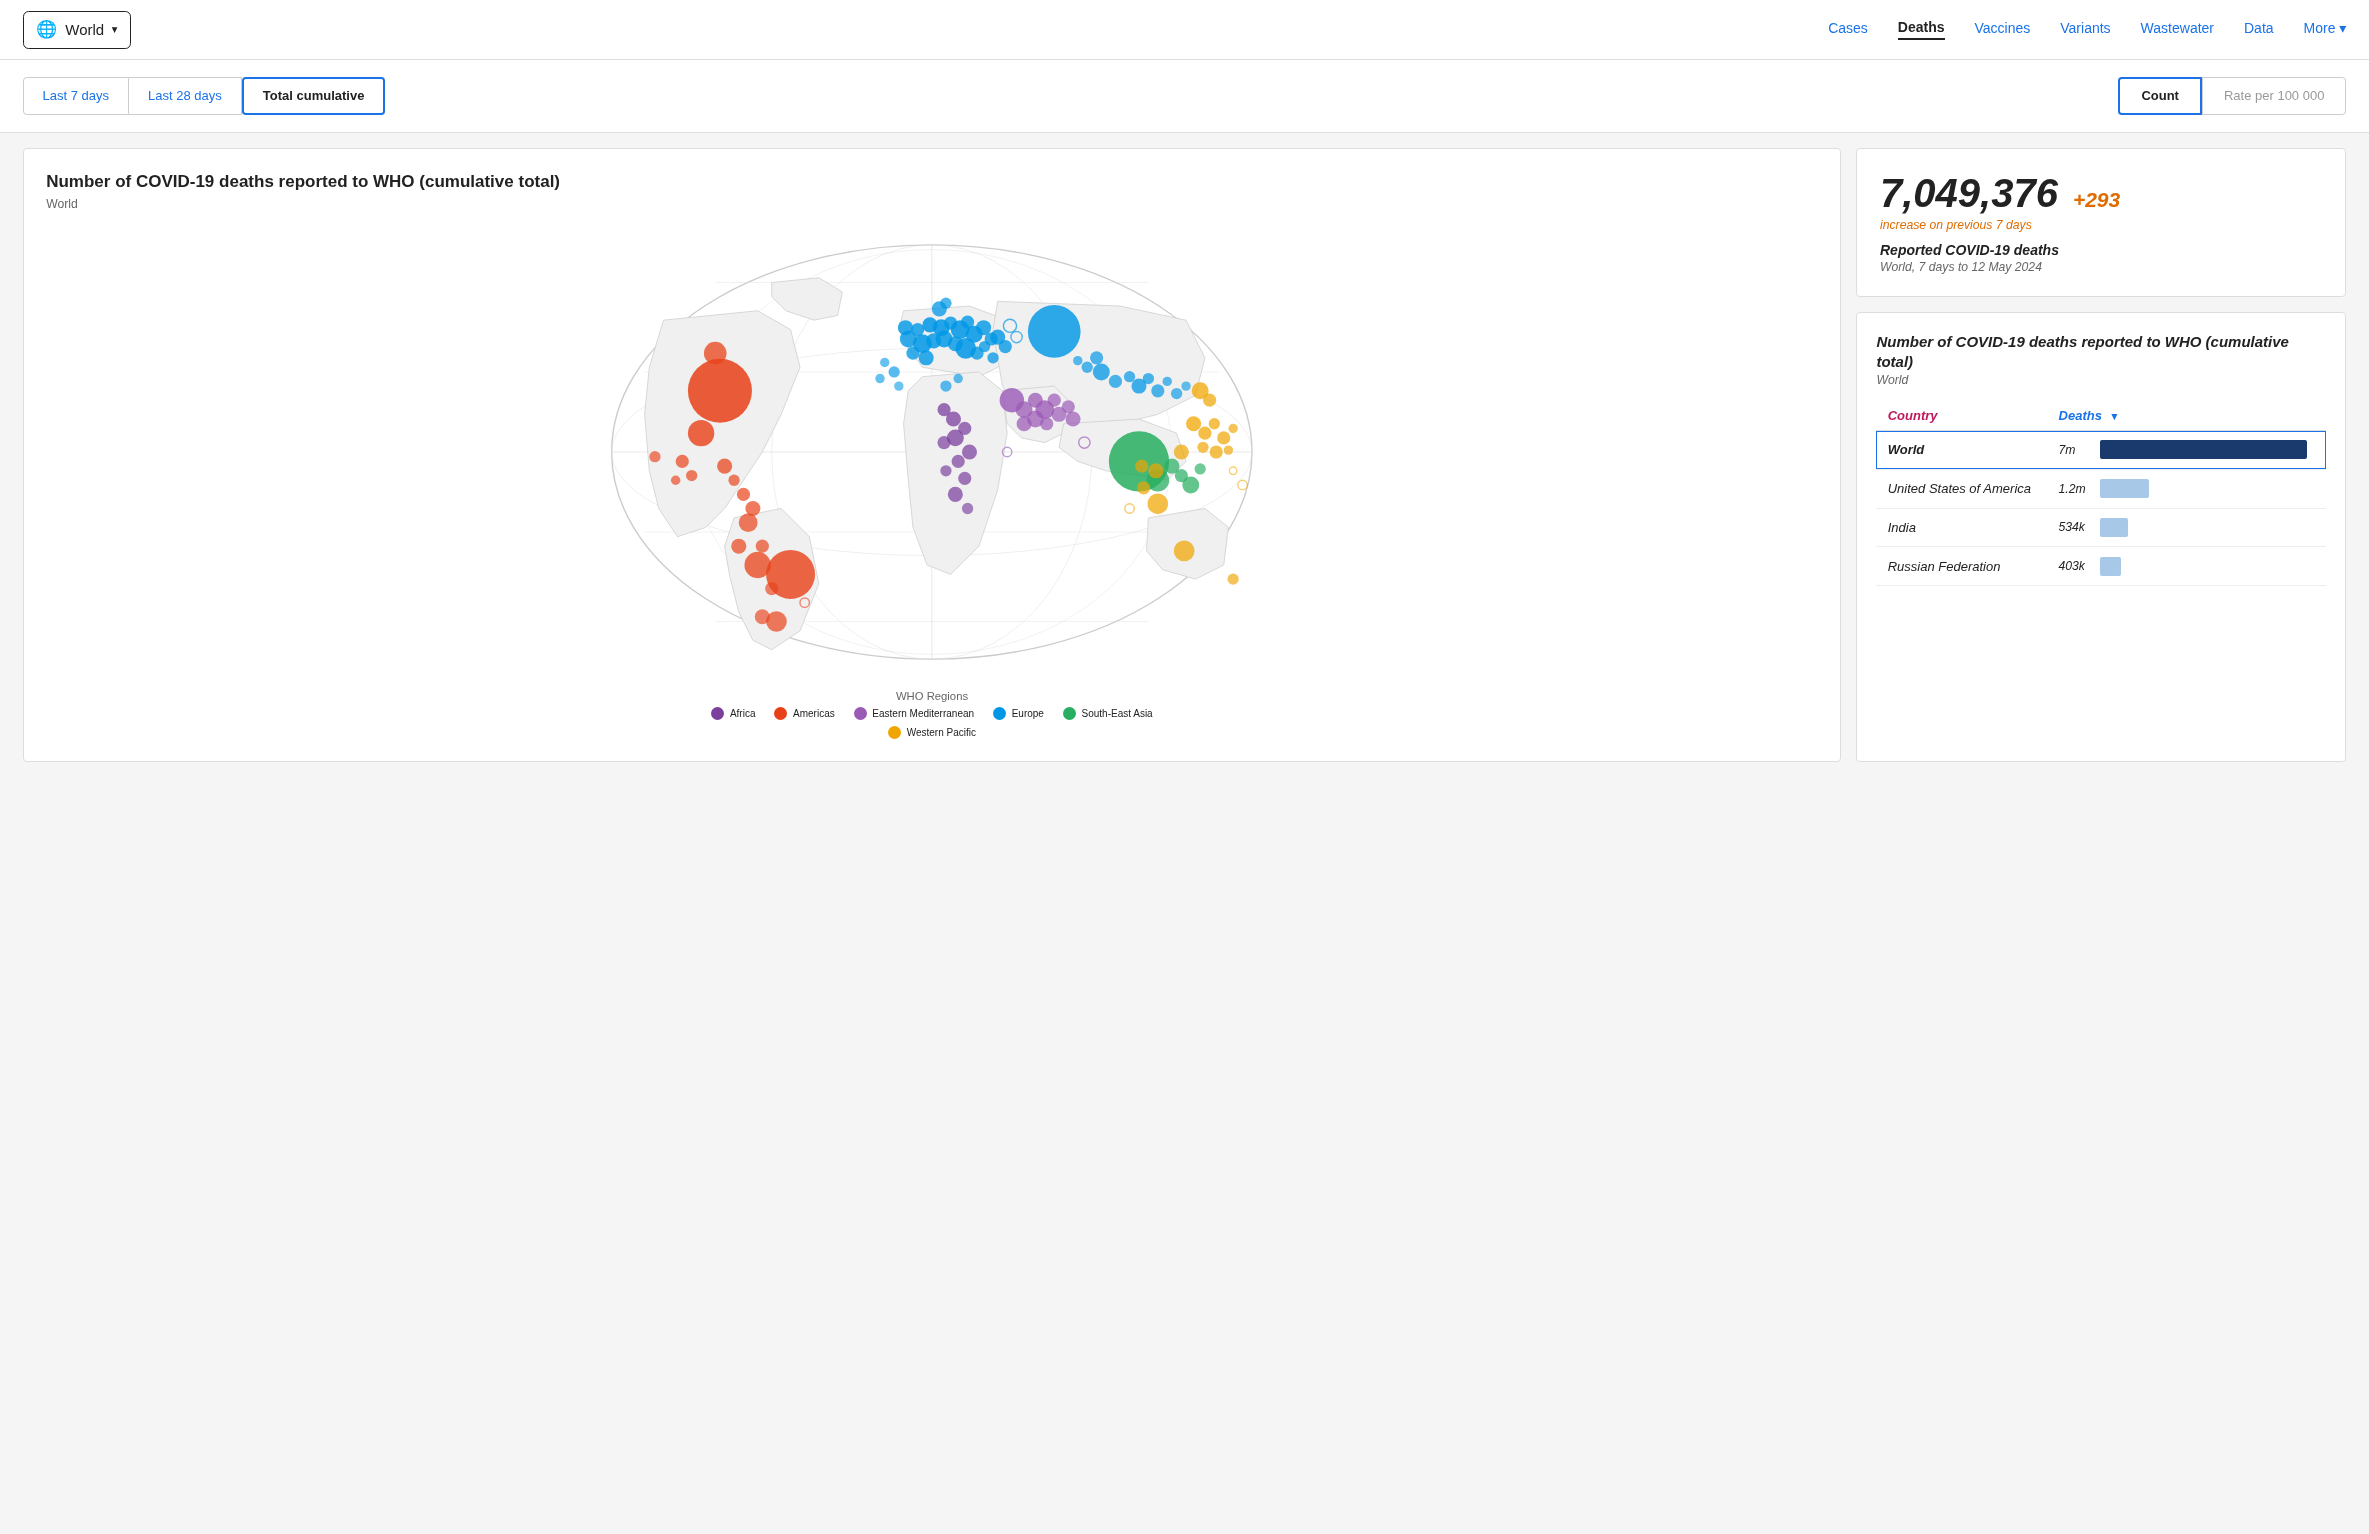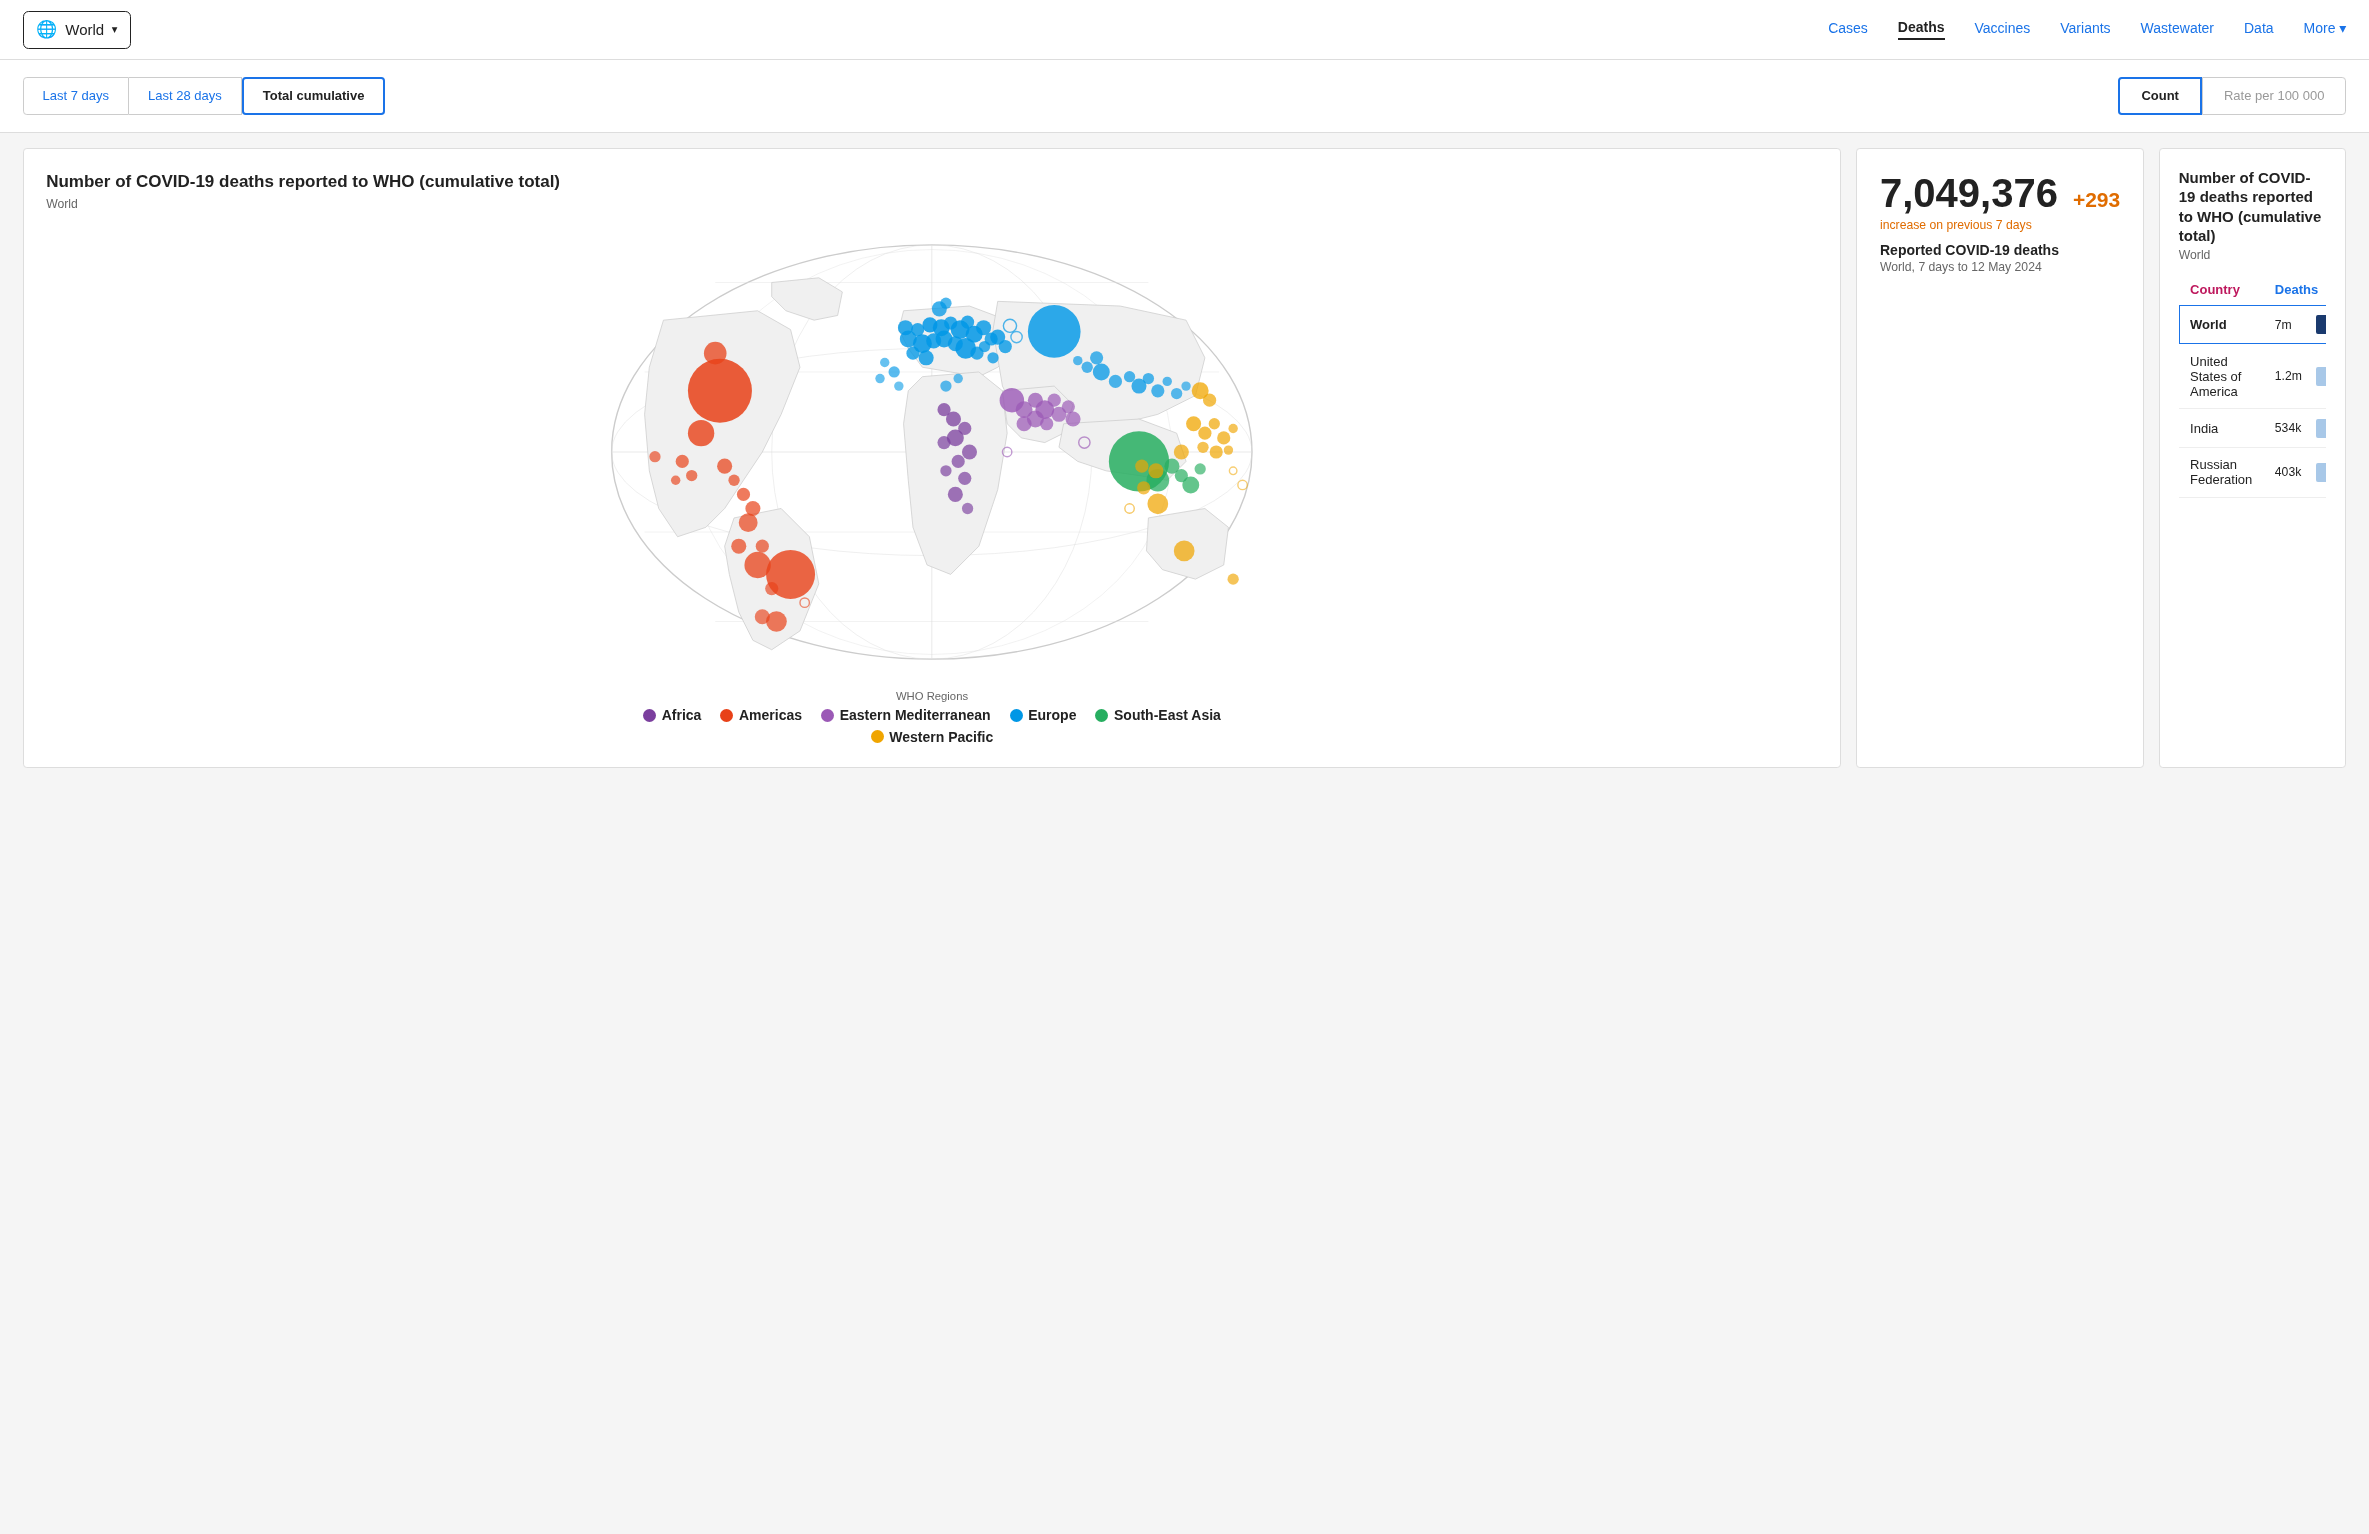--- a/index.html
+++ b/index.html
@@ -148,36 +148,36 @@
     .legend-items {
       display: flex;
       flex-wrap: wrap;
       justify-content: center;
       gap: 11.3px 19px;
     }
     .legend-item {
       display: flex;
       align-items: center;
       gap: 5.6px;
-      font-size: 14px;
-      font-weight: bold;
+      font-size: 10px;
     }
     .legend-dot {
       width: 13px;
       height: 13px;
       border-radius: 50%;
       display: inline-block;
     }
 
     
     .right-panel {
       width: 490px;
       display: flex;
-      flex-direction: row;
+      flex-direction: column;
       gap: 15px;
+      font-style: italic;
     }
 
     
     .stats-card {
       background: #fff;
       border: 0.9px solid #ddd;
       border-radius: 3.8px;
       padding: 22.6px;
     }
     .stats-number {

